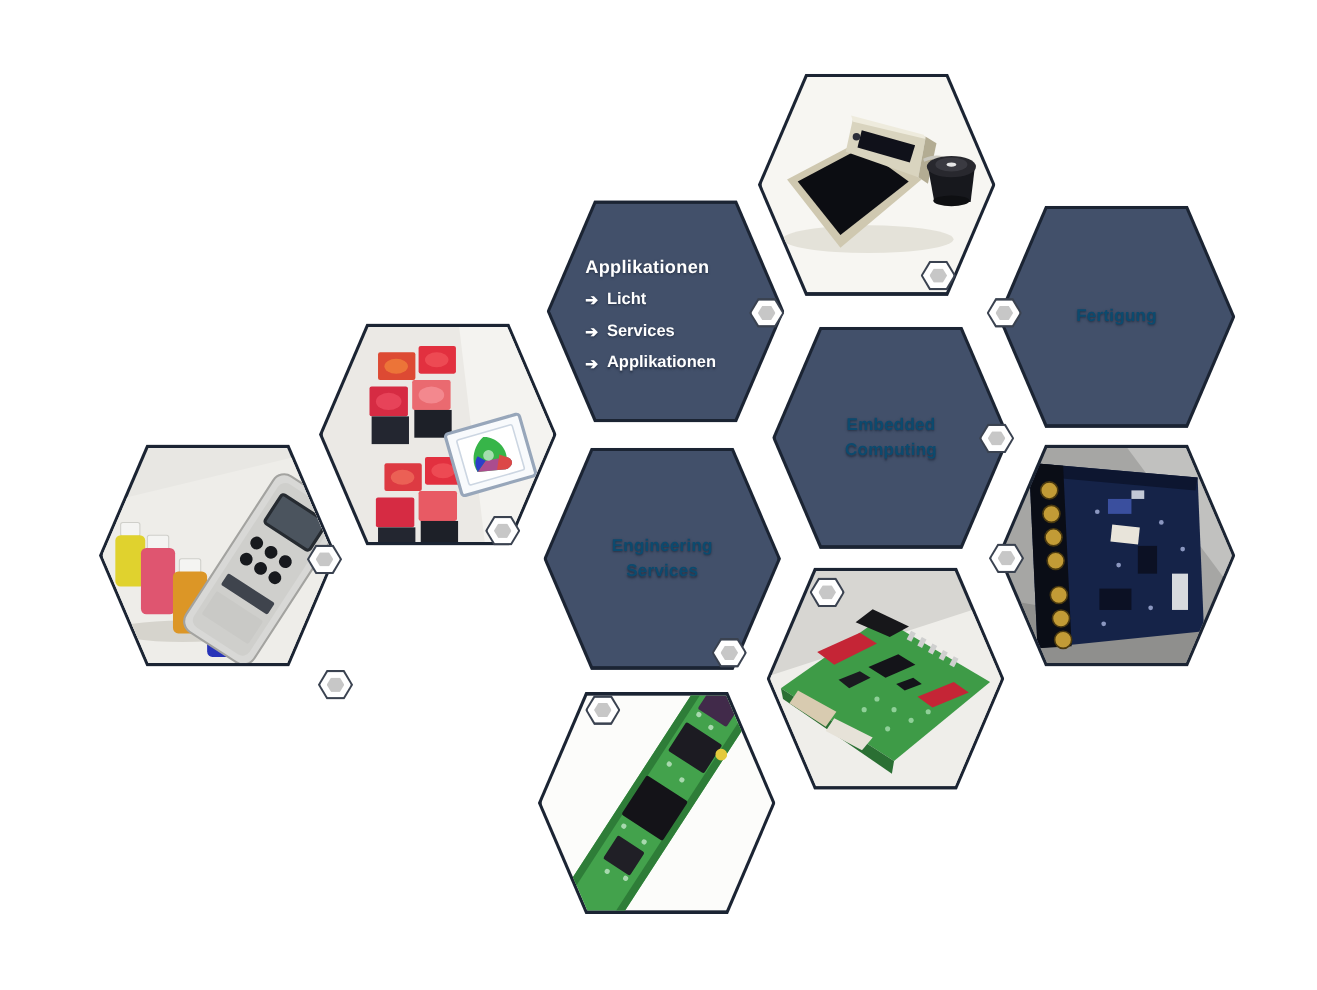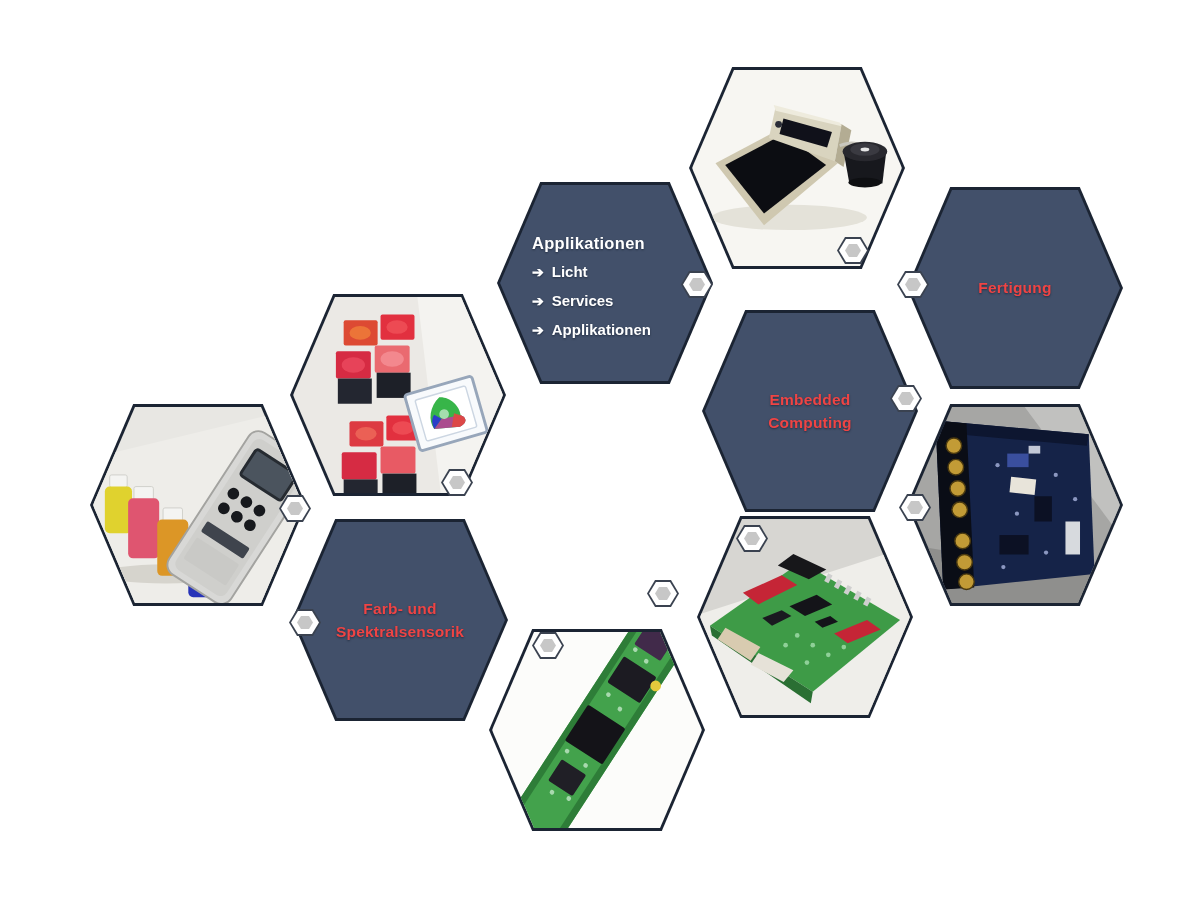--- a/index.html
+++ b/index.html
@@ -15,21 +15,21 @@
   .hex-b { inset:0; background:var(--hex-border,#1b2433); }
   .hex-f { inset:3px; background:#f7f6f3; }
   .dark .hex-b { background:var(--hex-border,#1b2433); }
   .dark .hex-f { background:var(--hex-fill,#42506a); }
   .hex-photo { inset:3px; }
   .hex-photo svg { width:100%; height:100%; display:block; }
 
   .hex-label {
     position:absolute; inset:3px; z-index:2;
     display:flex; align-items:center; justify-content:center;
-    text-align:center; color:#ef4444; font-weight:700; font-size:15.5px;
+    text-align:center; color:#0c4a6e; font-weight:700; font-size:15.5px;
     line-height:1.5; letter-spacing:.2px; white-space:pre-line;
     text-shadow:0 1px 2px rgba(8,16,30,.5);
   }
 
   .app-block { position:absolute; left:35px; top:52px; z-index:2; color:#fff; text-align:left; }
   .app-title { font-size:16.5px; font-weight:700; letter-spacing:.3px; margin-bottom:6px;
                text-shadow:0 1px 2px rgba(8,16,30,.5); }
   .app-item { display:flex; align-items:center; gap:8px; font-size:15px; font-weight:700;
               margin-top:8px; line-height:21px; text-shadow:0 1px 2px rgba(8,16,30,.5); cursor:pointer; }
   .app-arrow { font-size:14px; line-height:1; }
@@ -129,21 +129,21 @@
           <path d="M-2,-20 C8,-18 16,-6 14,4 C20,8 18,14 10,15 L-16,10 C-20,0 -14,-14 -2,-20 Z" fill="#37b549"></path>
           <path d="M-16,10 L10,15 C18,14 20,8 14,4 L-6,2 Z" fill="#c03a9a" opacity=".85"></path>
           <path d="M-16,10 L-6,2 L-12,-4 C-16,-1 -17,4 -16,10 Z" fill="#2b3ec9"></path>
           <path d="M14,4 C20,8 18,14 10,15 L2,13 L8,0 Z" fill="#e1483f" opacity=".9"></path>
           <circle cx="-2" cy="-2" r="5" fill="#bfe8c8" opacity=".8"></circle>
         </g>
       </svg>
     </div>
   </div>
 
-  <div class="hex dark" style="left:702px;top:310px">
+  <div class="hex dark" style="left:702px;top:297px">
     <div class="hex-b"></div>
     <div class="hex-f"></div>
     <div class="hex-label">Embedded
 Computing</div>
   </div>
 
   <div class="hex" style="left:90px;top:404px">
     <div class="hex-b"></div>
     <div class="hex-photo">
       <svg viewBox="0 0 216 202">
@@ -172,20 +172,26 @@
           <circle cx="133" cy="114" r="6" fill="#17191d"></circle>
           <circle cx="149" cy="114" r="6" fill="#17191d"></circle>
           <circle cx="165" cy="114" r="6" fill="#17191d"></circle>
           <rect x="126" y="134" width="52" height="13" rx="2" fill="#3f444d"></rect>
           <rect x="126" y="154" width="52" height="26" rx="2" fill="#c9c9c6"></rect>
         </g>
       </svg>
     </div>
   </div>
 
+  <div class="hex dark" style="left:494px;top:407px">
+    <div class="hex-b"></div>
+    <div class="hex-f"></div>
+    <div class="hex-label">Engineering
+Services</div>
+  </div>
 
   <div class="hex" style="left:907px;top:404px">
     <div class="hex-b"></div>
     <div class="hex-photo">
       <svg viewBox="0 0 216 202">
         <rect width="216" height="202" fill="#a6a6a4"></rect>
         <polygon points="118,0 216,0 216,132" fill="#c1c1bf"></polygon>
         <polygon points="0,142 216,178 216,202 0,202" fill="#8f8f8d"></polygon>
         <polygon points="26,14 184,28 190,172 34,188" fill="#152348"></polygon>
         <polygon points="26,14 184,28 182,40 26,26" fill="#0d1630"></polygon>
@@ -210,26 +216,20 @@
             <circle cx="110" cy="110" r="2.2"></circle>
           <circle cx="150" cy="70" r="2.2"></circle>
             <circle cx="140" cy="150" r="2.2"></circle>
           <circle cx="170" cy="95" r="2.2"></circle>
             <circle cx="96" cy="165" r="2.2"></circle>
         </g>
       </svg>
     </div>
   </div>
 
-  <div class="hex dark" style="left:292px;top:519px">
-    <div class="hex-b"></div>
-    <div class="hex-f"></div>
-    <div class="hex-label">Farb- und
-Spektralsensorik</div>
-  </div>
 
   <div class="hex" style="left:697px;top:516px">
     <div class="hex-b"></div>
     <div class="hex-photo">
       <svg viewBox="0 0 216 202">
         <rect width="216" height="202" fill="#d7d6d2"></rect>
         <polygon points="0,98 216,28 216,202 0,202" fill="#efeeea"></polygon>
         <polygon points="10,110 104,44 206,104 116,178" fill="#3e9b47"></polygon>
         <polygon points="10,110 116,178 114,190 12,120" fill="#2a6f33"></polygon>
         <polygon points="96,36 130,52 112,62 80,48" fill="#17171a"></polygon>

